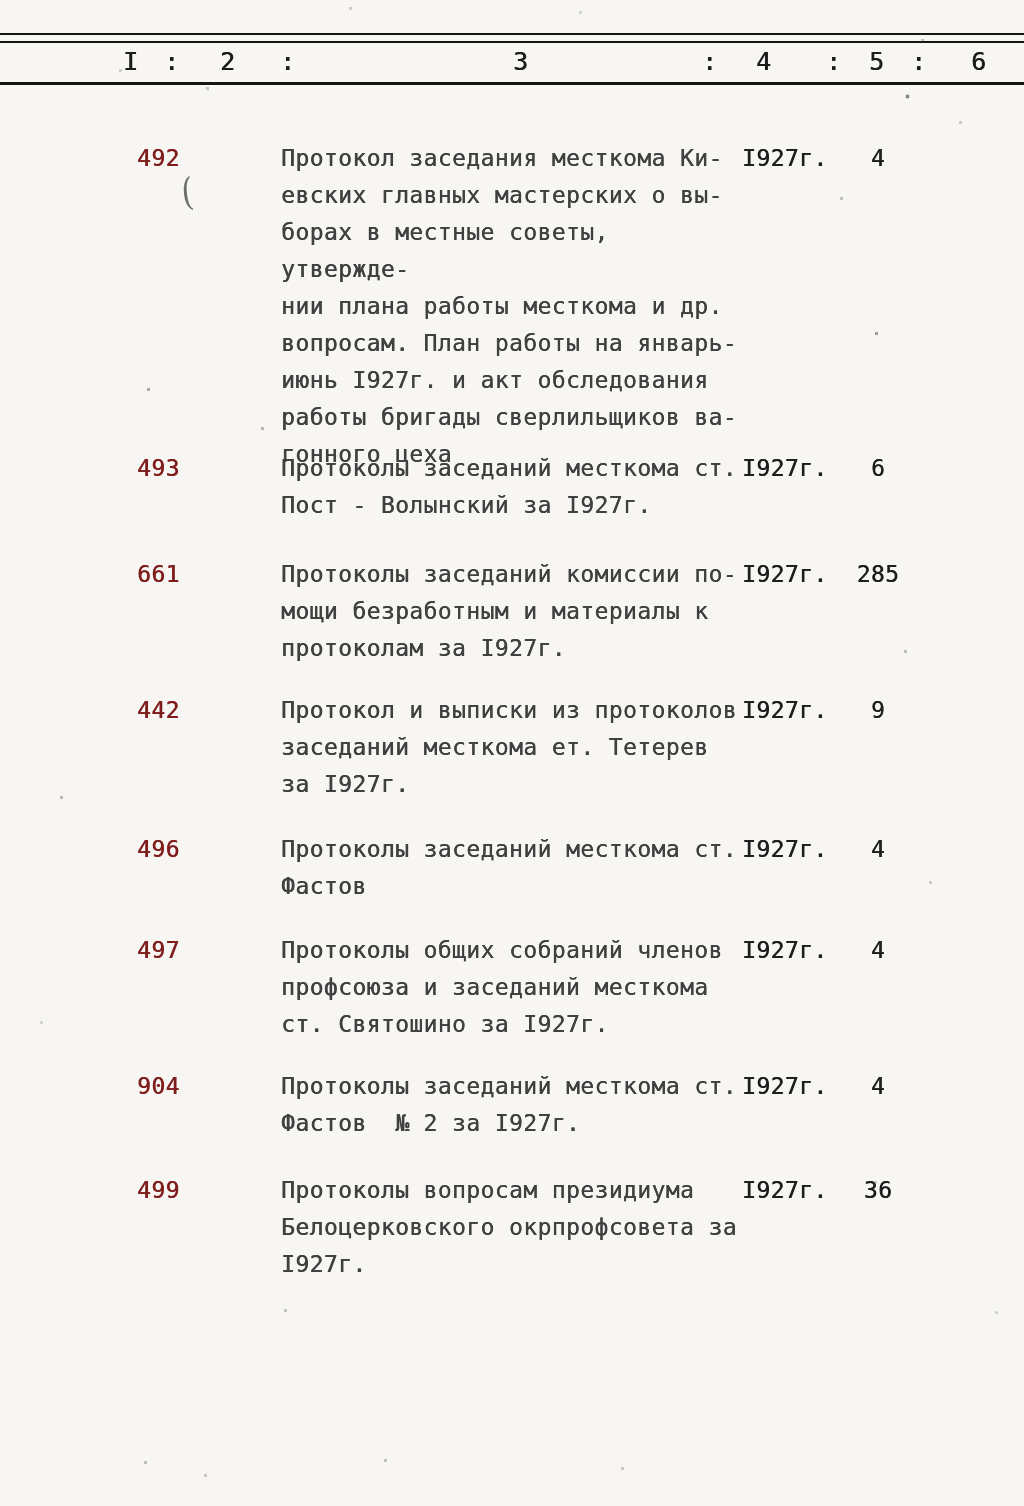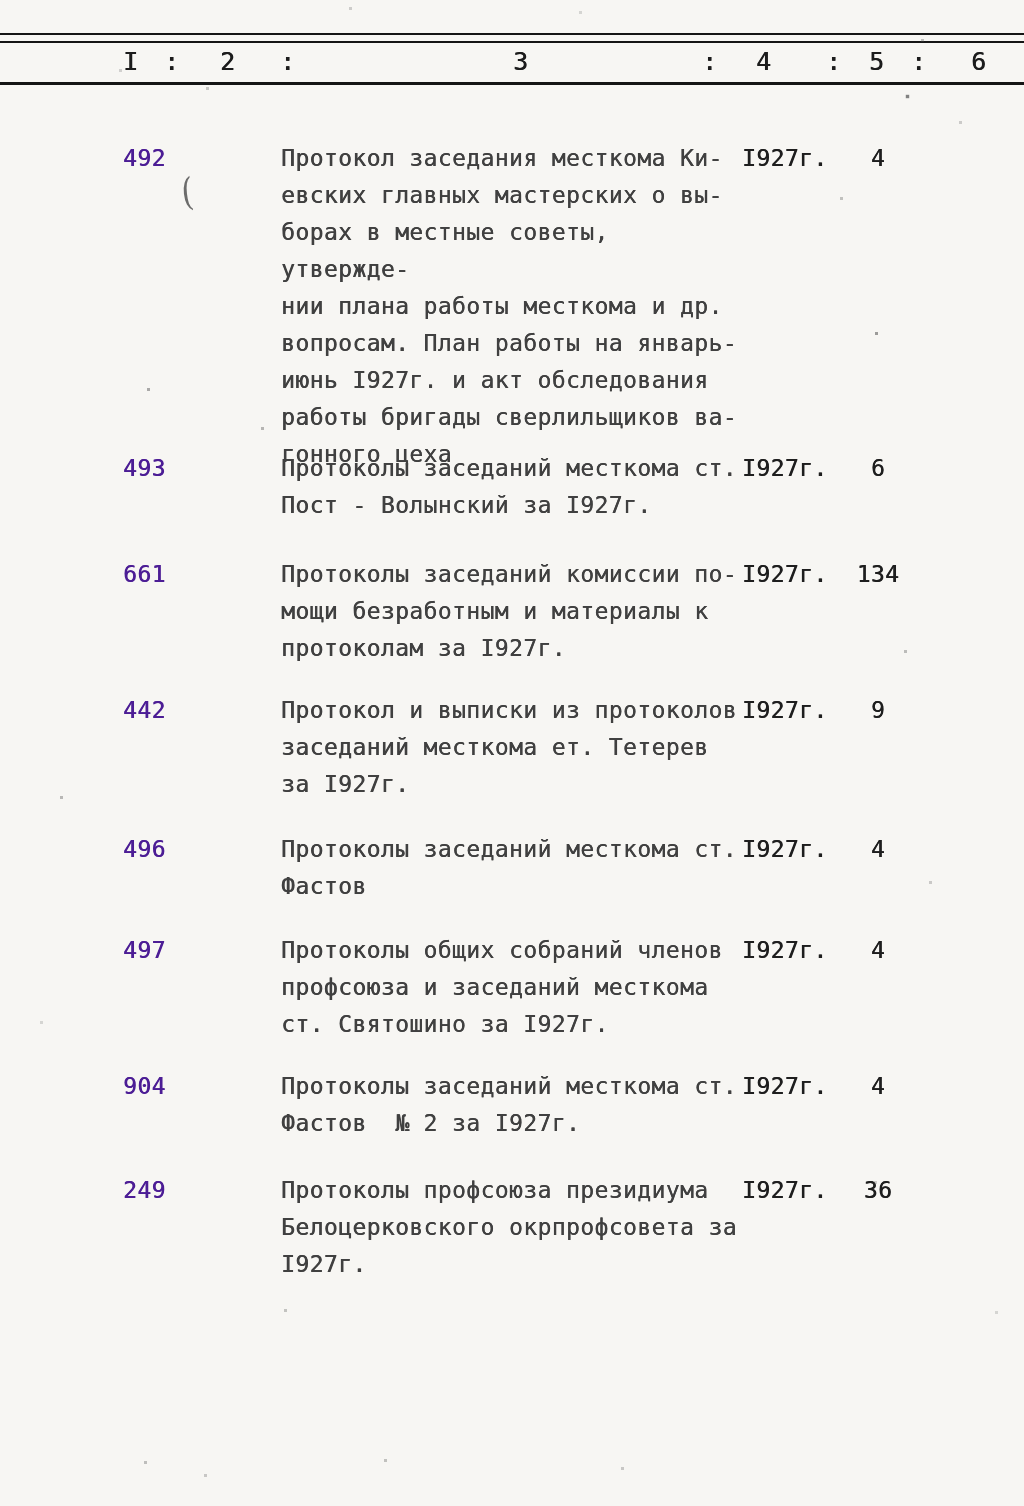--- a/index.html
+++ b/index.html
@@ -20,23 +20,23 @@
   .rule.bottom{top:82px;height:3px;}
   
   .hcell{
     position:absolute;top:48px;
     font-size:25px;line-height:28px;color:#1c1c1c;
     text-shadow:0.4px 0 0 currentColor;
   }
   
   .entry{position:absolute;left:0;width:1024px;}
   .entry .num{
-    position:absolute;left:123px;top:0;
+    position:absolute;left:137px;top:0;
     font-size:23px;line-height:37px;letter-spacing:0.4px;
-    color:#4c1d95;text-shadow:0.4px 0 0 currentColor;
+    color:#7f1d1d;text-shadow:0.4px 0 0 currentColor;
   }
   .entry .desc{
     position:absolute;left:281px;top:0;width:470px;
     font-size:23px;line-height:37px;letter-spacing:0.4px;
     white-space:pre-wrap;
     color:#404040;text-shadow:0.4px 0 0 currentColor;
   }
   .entry .year{
     position:absolute;left:742px;top:0;
     font-size:23px;line-height:37px;letter-spacing:0.4px;
@@ -126,21 +126,21 @@
 Пост - Волынский за I927г.</div>
     <div class="year">I927г.</div>
     <div class="count">6</div>
   </div>
       <div class="entry" style="top: 556px;">
     <div class="num">661</div>
     <div class="desc">Протоколы заседаний комиссии по-
 мощи безработным и материалы к
 протоколам за I927г.</div>
     <div class="year">I927г.</div>
-    <div class="count">134</div>
+    <div class="count">285</div>
   </div>
       <div class="entry" style="top: 692px;">
     <div class="num">442</div>
     <div class="desc">Протокол и выписки из протоколов
 заседаний месткома ет. Тетерев
 за I927г.</div>
     <div class="year">I927г.</div>
     <div class="count">9</div>
   </div>
       <div class="entry" style="top: 831px;">
@@ -159,22 +159,22 @@
     <div class="count">4</div>
   </div>
       <div class="entry" style="top: 1068px;">
     <div class="num">904</div>
     <div class="desc">Протоколы заседаний месткома ст.
 Фастов  № 2 за I927г.</div>
     <div class="year">I927г.</div>
     <div class="count">4</div>
   </div>
       <div class="entry" style="top: 1172px;">
-    <div class="num">249</div>
-    <div class="desc">Протоколы профсоюза президиума
+    <div class="num">499</div>
+    <div class="desc">Протоколы вопросам президиума
 Белоцерковского окрпрофсовета за
 I927г.</div>
     <div class="year">I927г.</div>
     <div class="count">36</div>
   </div>
     </div>
 
   <div class="stray-mark">(</div>
 
   <div class="specks"></div>

